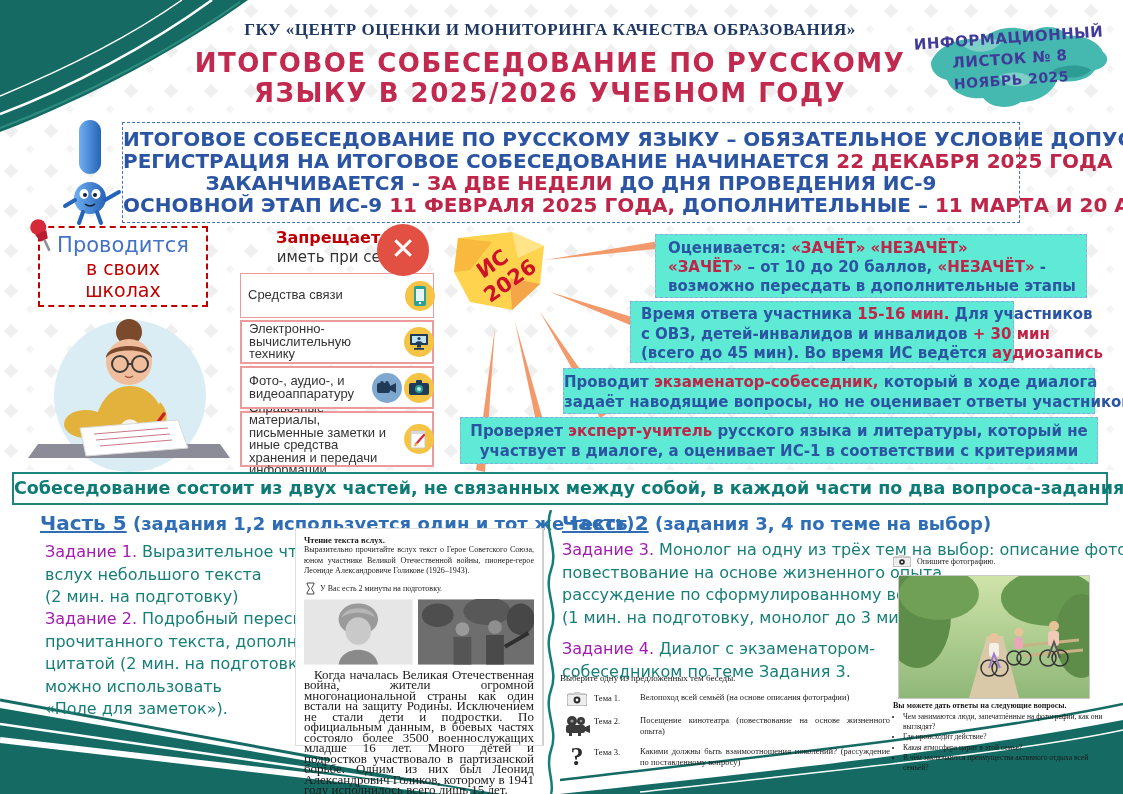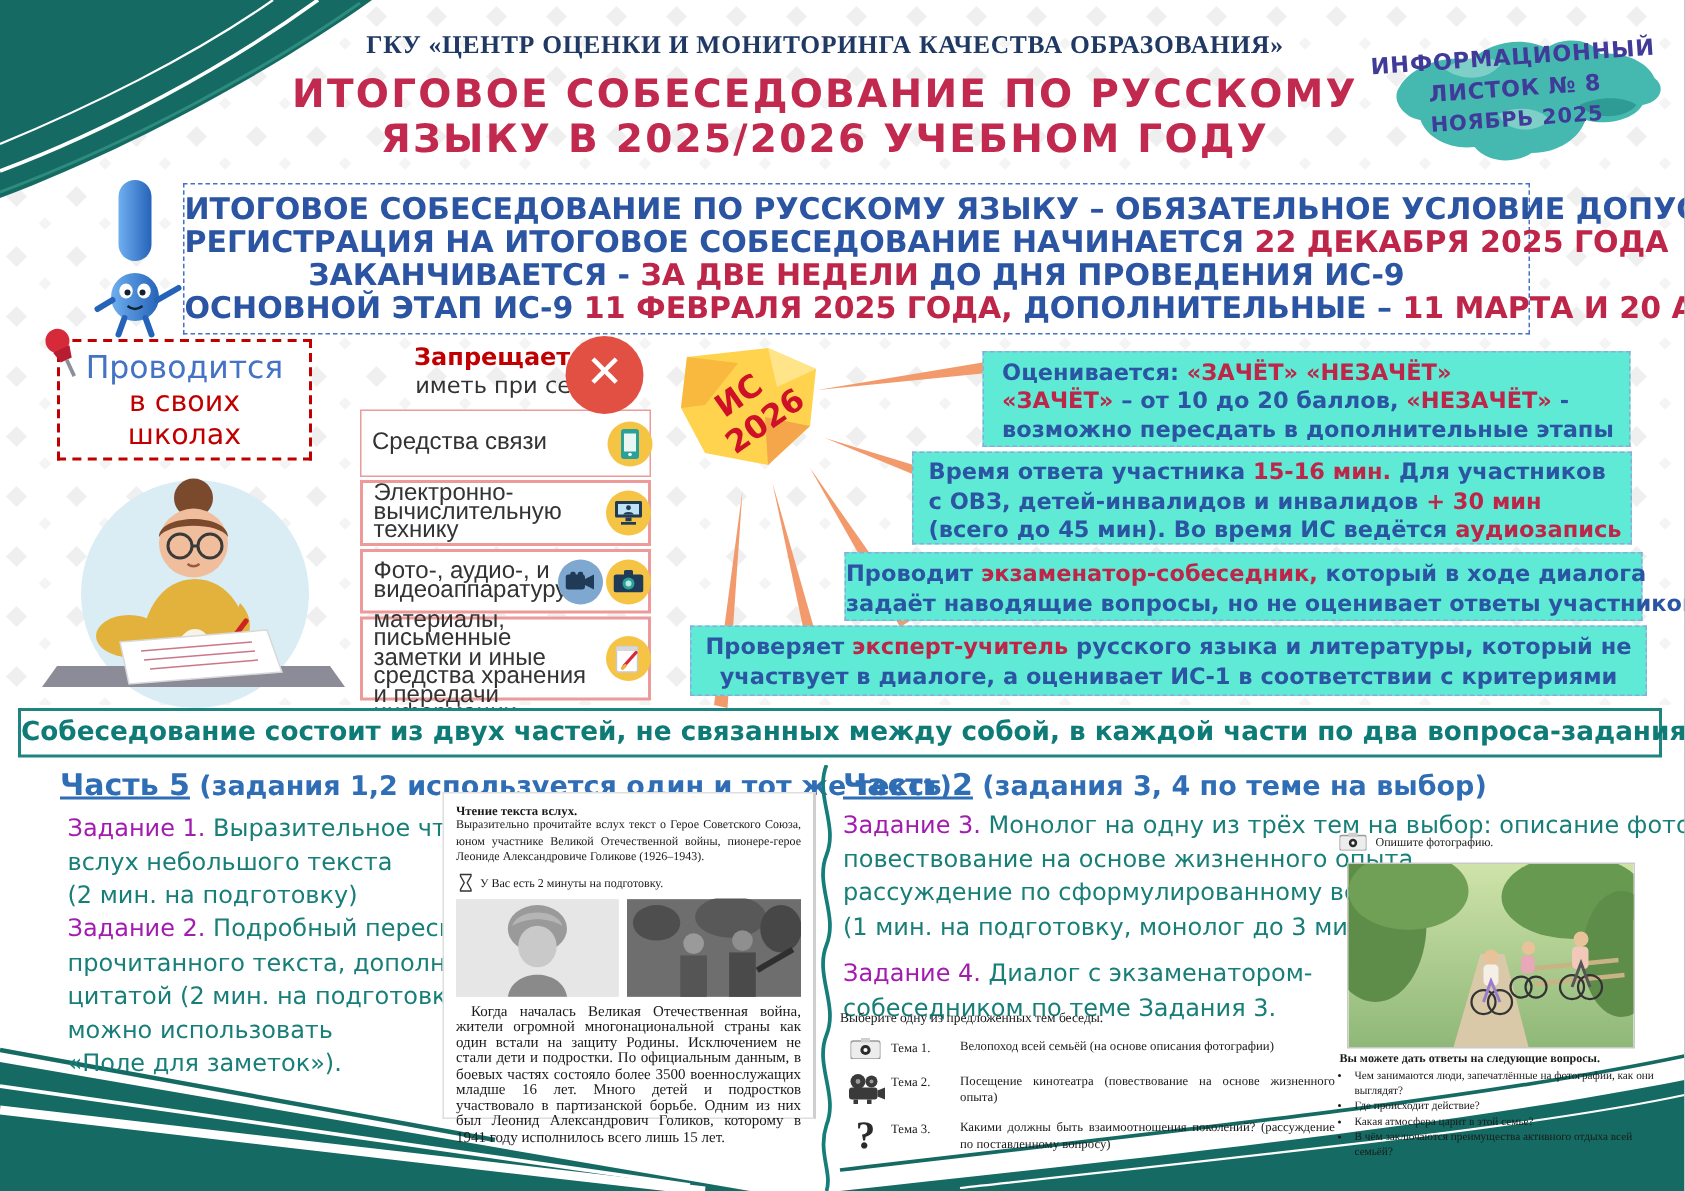--- a/index.html
+++ b/index.html
@@ -47,40 +47,40 @@
   .girl{left:28px;top:316px;z-index:2;}
 
   
   .forbidden-title{left:240px;top:228px;width:196px;z-index:2;text-align:center;line-height:19px;}
   .forbidden-title .t1{color:#C00000;font-weight:bold;font-size:16px;}
   .forbidden-title .t2{color:#333;font-size:15px;}
   .cross-badge{left:377px;top:224px;width:52px;height:52px;border-radius:50%;background:#E25044;z-index:3;
     color:#fff;font-size:30px;font-weight:bold;text-align:center;line-height:50px;}
   .fitem{left:240px;width:194px;background:#fff;border:2px solid #EC9A9A;z-index:2;display:flex;align-items:center;
     box-sizing:border-box;padding:2px 34px 2px 7px;position:absolute;}
-  .fitem .flabel{font-size:16px;line-height:12.5px;color:#333;font-family:"Liberation Sans",sans-serif;}
+  .fitem .flabel{font-size:13px;line-height:12.5px;color:#333;font-family:"Liberation Sans",sans-serif;}
   .fitem .ficons{position:absolute;right:-2px;top:50%;transform:translateY(-50%);display:flex;gap:2px;}
   #fitem-0{top:273px;height:45px;border-width:1px;}
   #fitem-1{top:320px;height:44px;}
   #fitem-2{top:366px;height:43px;padding-right:64px;}
   #fitem-3{top:411px;height:56px;}
 
   .icircle{width:30px;height:30px;border-radius:50%;display:flex;align-items:center;justify-content:center;}
   .icircle.yellow{background:#F6C445;} .icircle.blue{background:#7FA8D0;}
 
   
   .rays{left:440px;top:232px;z-index:1;}
   .sticker{left:452px;top:232px;z-index:2;}
 
   
   .rbox{background:#5eead4;border:1px dashed #8EA9DB;z-index:2;box-sizing:border-box;}
   .rbox .rich-line{font-size:15px;font-weight:bold;white-space:nowrap;}
   #eval-box{left:655px;top:234px;width:432px;height:64px;padding:4px 0 0 12px;}
   #eval-box .rich-line{line-height:19px;}
-  #time-box{left:608px;top:301px;width:480px;height:62px;padding:3px 0 0 10px;}
+  #time-box{left:630px;top:301px;width:384px;height:62px;padding:3px 0 0 10px;}
   #time-box .rich-line{line-height:19.5px;}
   #examiner-box{left:563px;top:368px;width:532px;height:46px;text-align:center;padding-top:3px;}
   #examiner-box .rich-line{line-height:20px;}
   #expert-box{left:460px;top:417px;width:638px;height:47px;text-align:center;padding-top:3px;}
   #expert-box .rich-line{line-height:20px;}
 
   
   .banner{left:12px;top:472px;width:1096px;height:33px;background:#fff;border:2px solid #1E8480;z-index:2;
     box-sizing:border-box;}
   .banner-text{color:#0E7B77;font-weight:bold;font-size:17.5px;line-height:29px;white-space:nowrap;}
@@ -100,21 +100,21 @@
 
   
   .doc1{left:295px;top:528px;width:249px;height:218px;background:#fff;border:1px solid #DEDEDE;
     border-right:2px solid #CFCFCF;z-index:3;box-sizing:border-box;padding:6px 8px 4px 8px;
     font-family:"Liberation Serif",serif;color:#1a1a1a;}
   .doc1 .dheading{font-size:8.5px;font-weight:bold;}
   .doc1 .dintro{font-size:8px;line-height:10.5px;text-align:justify;}
   .doc1 .timer-row{display:flex;align-items:center;gap:5px;margin:5px 0 4px 2px;}
   .doc1 .timer-text{font-size:8px;}
   .doc1 .photos{display:flex;gap:5px;}
-  .doc1 .dbody{margin-top:5px;font-size:10px;line-height:10.5px;text-align:justify;text-indent:10px;}
+  .doc1 .dbody{margin-top:5px;font-size:13px;line-height:10.5px;text-align:justify;text-indent:10px;}
 
   
   .divider{left:541px;top:510px;z-index:2;}
 
   
   .doc2{left:560px;top:673px;width:336px;z-index:2;font-family:"Liberation Serif",serif;color:#1a1a1a;}
   .doc2 .dintro{font-size:9px;}
   .theme-row{display:flex;align-items:flex-start;margin-top:9px;}
   .theme-icon{width:34px;flex:0 0 34px;display:flex;justify-content:center;}
   .theme-label{width:46px;flex:0 0 46px;font-size:8.5px;padding-top:1px;}

